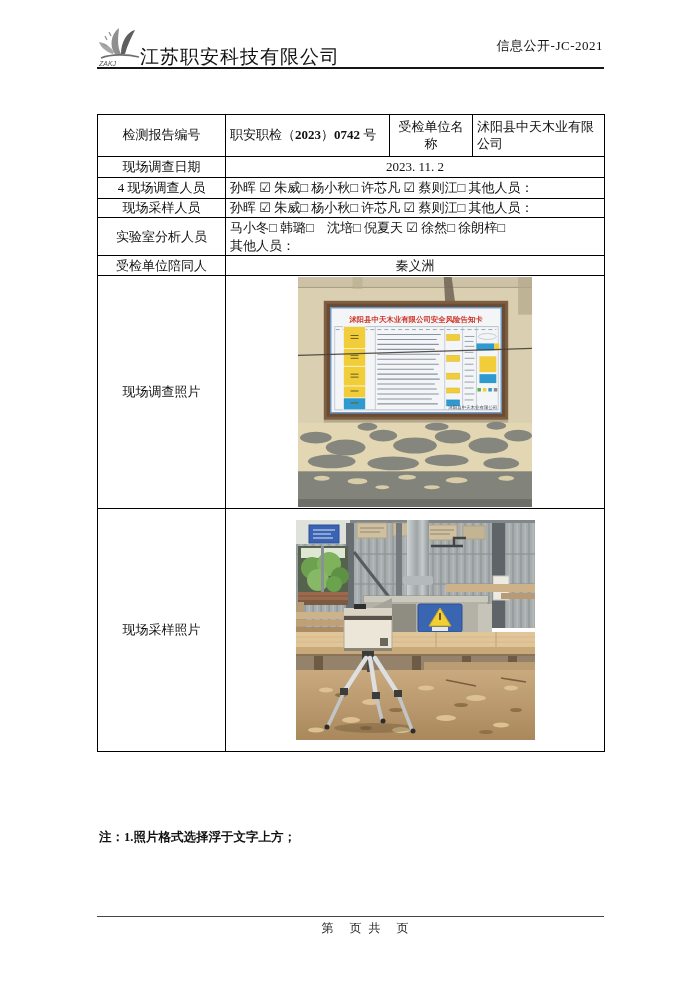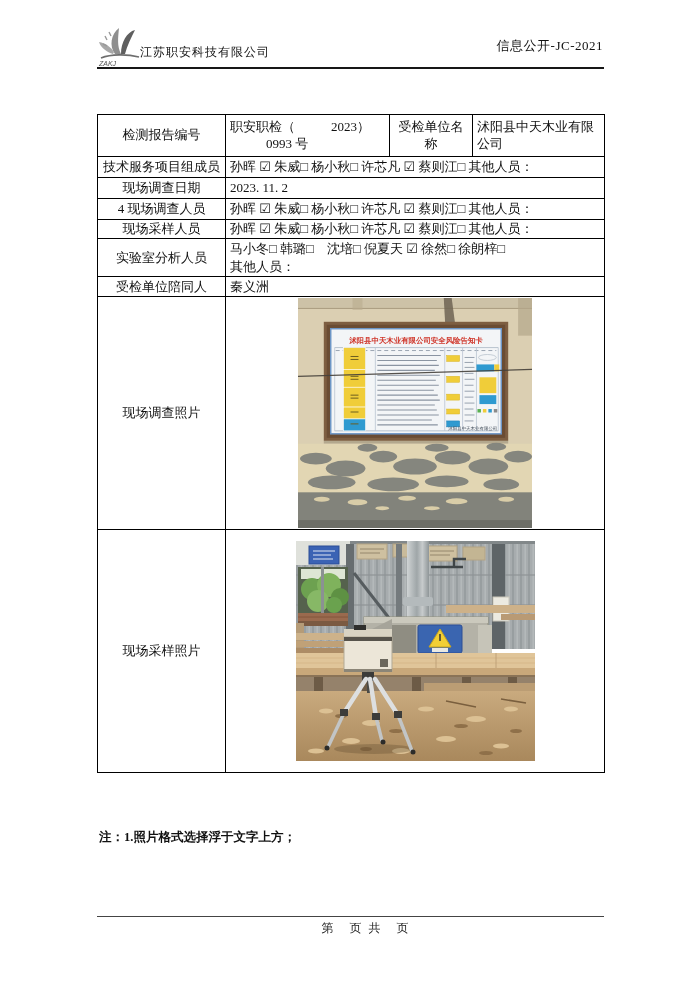--- a/index.html
+++ b/index.html
@@ -2,34 +2,34 @@
 <html><head>
 <meta charset="utf-8">
 <style>
   html,body{margin:0;padding:0;background:#ffffff;}
   .page{
     position:relative;width:700px;height:989px;background:#ffffff;overflow:hidden;
     font-family:"Liberation Serif","DejaVu Serif",serif;color:#111;
   }
   
   .logo{position:absolute;left:95px;top:24px;width:48px;height:44px;}
-  .company-name{position:absolute;left:140px;top:44px;font-size:12px;letter-spacing:1px;}
+  .company-name{position:absolute;left:140px;top:44px;font-size:19px;letter-spacing:1px;}
   .doc-code{position:absolute;right:97px;top:37px;font-size:13px;letter-spacing:.5px;}
   .header-rule{position:absolute;left:97px;top:67px;width:507px;height:2px;background:#161616;}
   
   .doc-title{position:absolute;left:0;top:88px;width:700px;text-align:center;
     font-size:17px;font-weight:bold;letter-spacing:2px;}
   
   table.main{position:absolute;left:97px;top:114px;width:507px;border-collapse:collapse;table-layout:fixed;}
   table.main td{border:1px solid #000;font-size:13px;line-height:1.25;padding:1px 4px;vertical-align:middle;overflow:hidden;}
   td.lbl{text-align:center;padding:1px 2px;}
   td.val{text-align:left;padding-left:7px;}
-  td.val-c{text-align:left;}
+  td.val-c{text-align:center;}
   td.photo-cell{padding:0;vertical-align:middle;}
-  .num-b{font-weight:normal;margin-left:36px;}
+  .num-b{font-weight:bold;}
   .two-line div{line-height:1.35;}
   
   .note{position:absolute;left:99px;top:829px;font-size:12.5px;font-weight:bold;}
   .footer-rule{position:absolute;left:97px;top:916px;width:507px;height:1px;background:#444;}
   .footer-text{position:absolute;left:16px;top:920px;width:700px;text-align:center;font-size:12px;letter-spacing:2px;color:#222;}
   svg{display:block;margin:0 auto;}
 </style>
 </head>
 <body>
 
@@ -51,27 +51,23 @@
   <table class="main">
     <colgroup>
         <col style="width:128px">
         <col style="width:164px">
         <col style="width:83px">
         <col style="width:132px">
       </colgroup>
     <tbody>
         <tr style="height:42px">
       <td class="lbl">检测报告编号</td>
-      <td class="val"><span>职安职检（</span><span class="num-b">2023</span><span>）</span><span class="num-b">0993</span><span> 号</span></td>
+      <td class="val"><span>职安职检（</span><span class="num-b">2023</span><span>）</span><span class="num-b">0742</span><span> 号</span></td>
       <td class="lbl">受检单位名称</td>
       <td class="val">沭阳县中天木业有限公司</td>
-    </tr>
-    <tr style="height:21px">
-      <td class="lbl">技术服务项目组成员</td>
-      <td class="val" colspan="3">孙晖 ☑ 朱威□ 杨小秋□ 许芯凡 ☑ 蔡则江□ 其他人员：</td>
     </tr>
     <tr style="height:21px">
       <td class="lbl">现场调查日期</td>
       <td class="val-c" colspan="3">2023. 11. 2</td>
     </tr>
     <tr style="height:21px">
       <td class="lbl">4 现场调查人员</td>
       <td class="val" colspan="3">孙晖 ☑ 朱威□ 杨小秋□ 许芯凡 ☑ 蔡则江□ 其他人员：</td>
     </tr>
     <tr style="height:14px">

